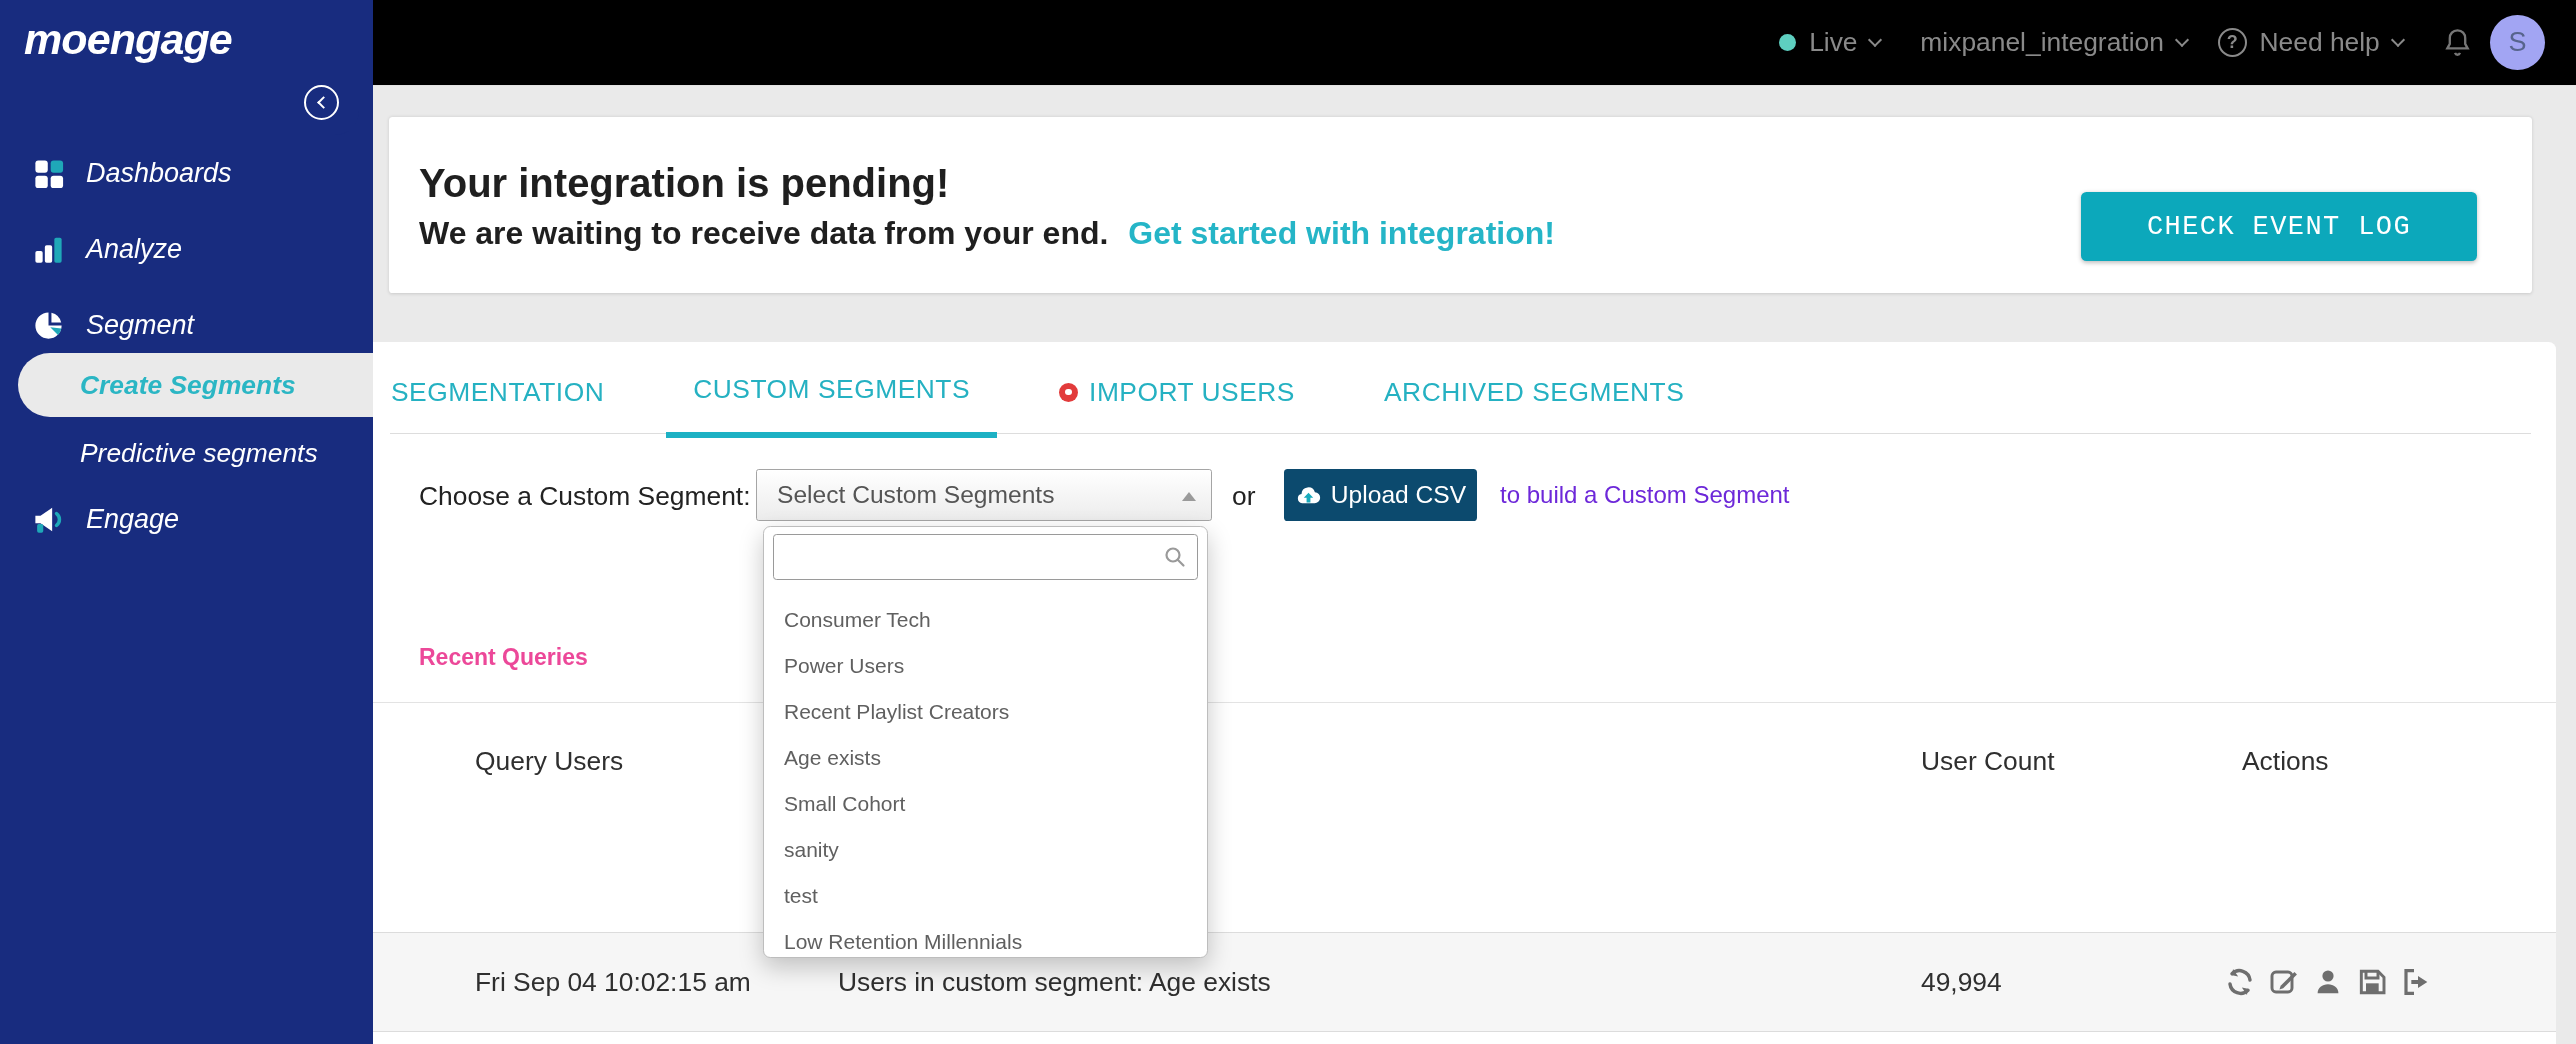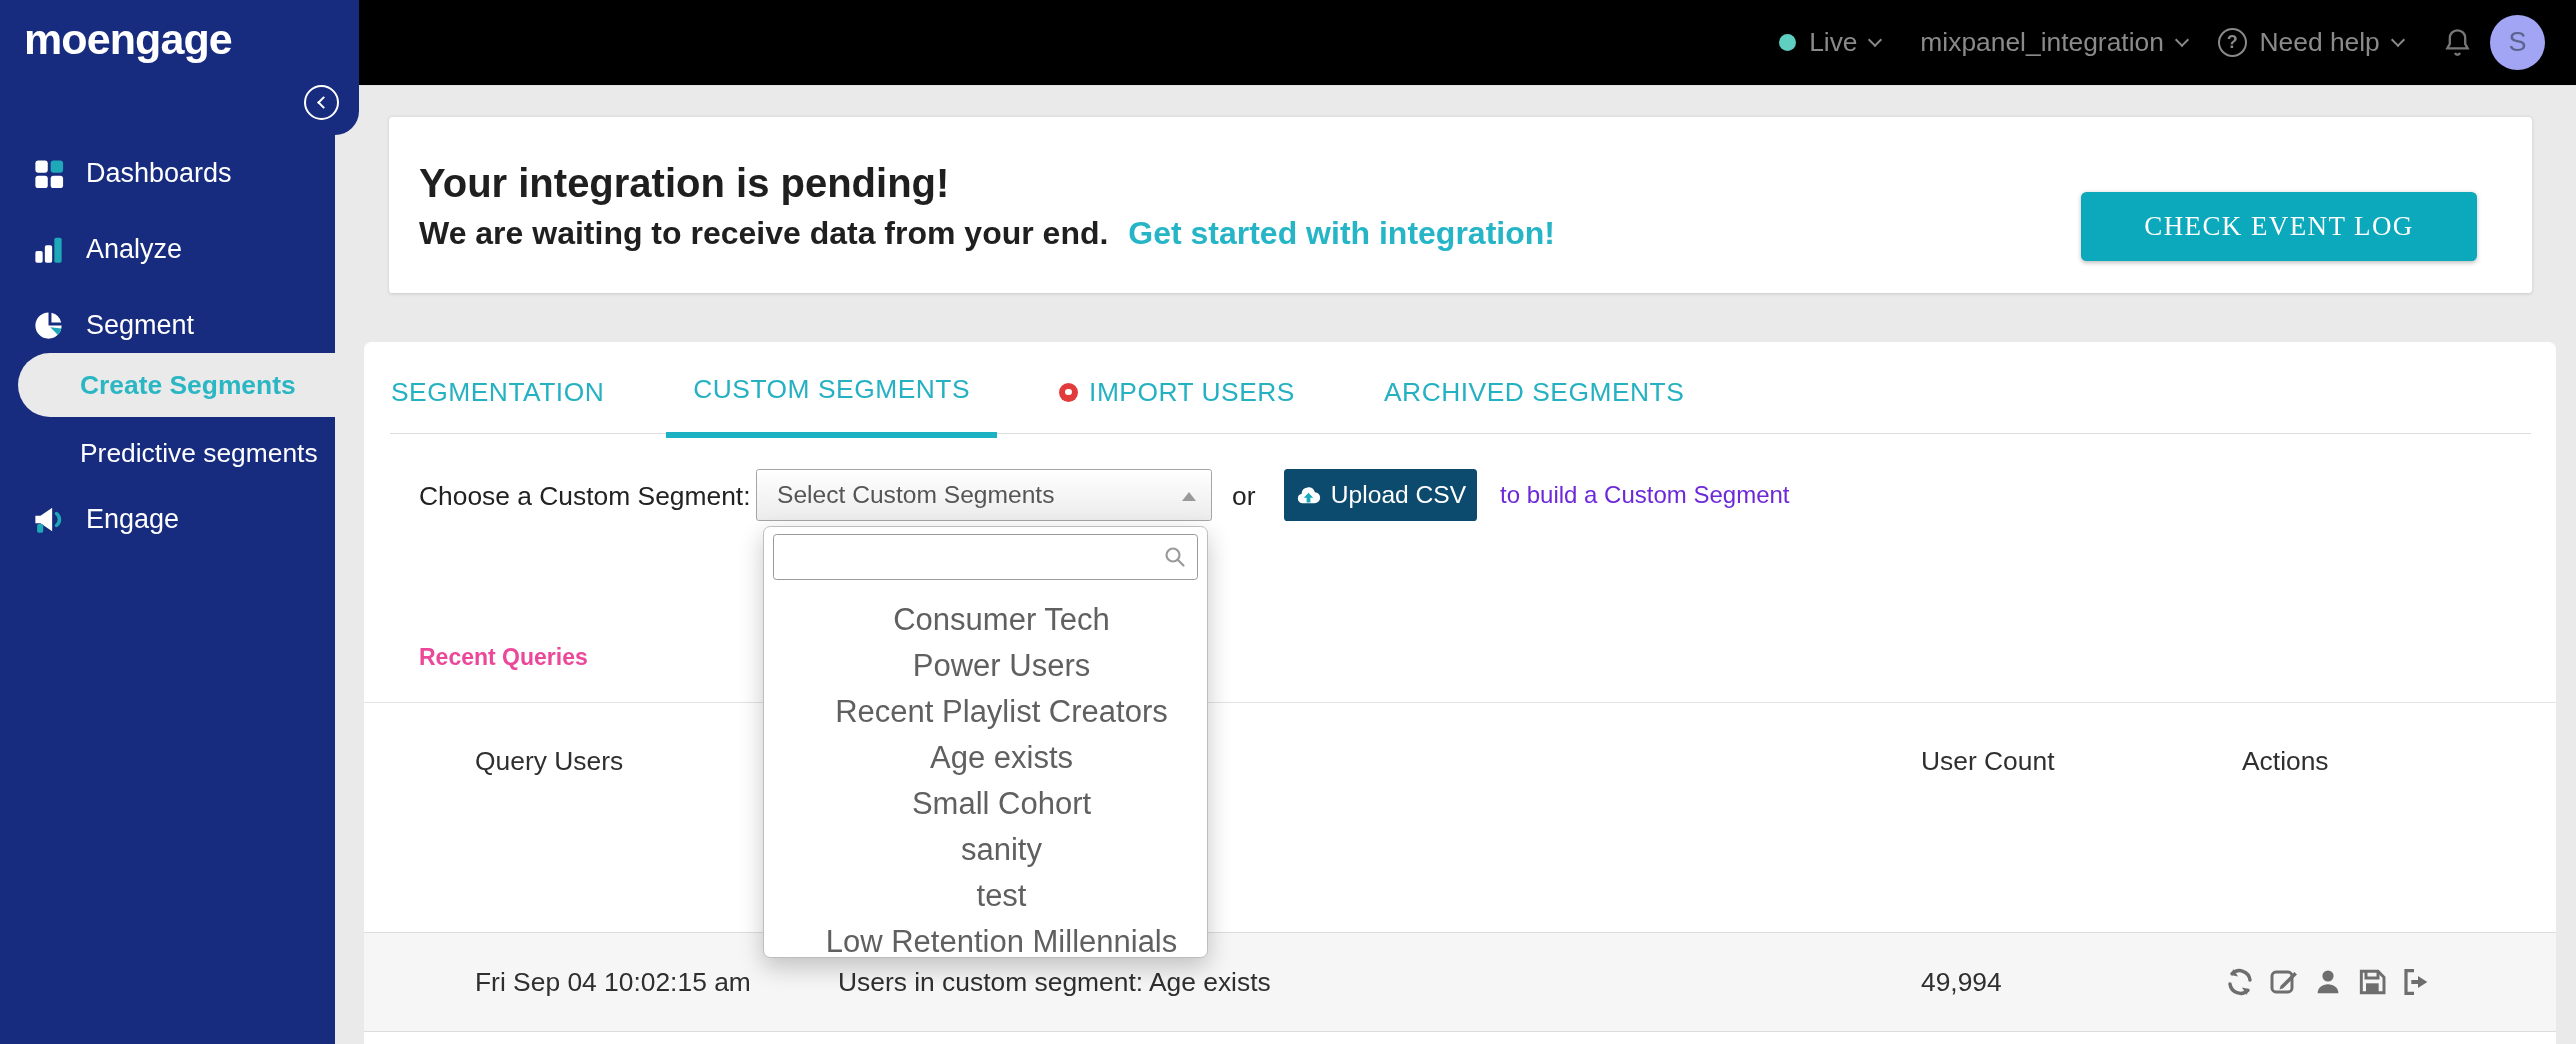--- a/index.html
+++ b/index.html
@@ -1,21 +1,21 @@
 <!DOCTYPE html>
 <html style="font-size:14.6px"><head>
 <meta charset="utf-8">
 <style>
   * { box-sizing: border-box; margin: 0; padding: 0; }
   html,body { margin:0; padding:0; }
   body { font-family: "Liberation Sans", sans-serif; }
   #app { position:relative; width:2576px; height:1045px; background:#eaeaea; overflow:hidden; }
 
   
-  .sidebar { position:absolute; left:0; top:0; width:335px; height:1045px; background:#182c7f; z-index:30; }
+  .sidebar { position:absolute; left:0; top:0; width:373px; height:1045px; background:#182c7f; z-index:30;font-style:italic; }
   .sidebar .bump { position:absolute; left:335px; top:0; width:24px; height:135px; background:#182c7f; border-radius:0 0 24px 0; }
   .logo { position:absolute; left:24px; top:14.6px; color:#fff; font-size:43px; font-weight:700; letter-spacing:-0.9px; }
   .collapse-btn { position:absolute; left:304px; top:85px; width:35px; height:35px; border-radius:50%; background:#182c7f; border:2.3px solid #fff; display:flex; align-items:center; justify-content:center; cursor:pointer; z-index:5; }
   .chev-left { width:9px; height:9px; border-left:2.3px solid #fff; border-bottom:2.3px solid #fff; transform:rotate(45deg); margin-left:3.6px; }
   .nav-item { position:absolute; left:0; width:335px; height:55px; display:flex; align-items:center; gap:20px; padding-left:31px; color:#fff; font-size:27px; cursor:pointer; }
   .nav-item svg { width:35px; height:35px; flex:0 0 35px; }
   .nav-sub { position:absolute; left:0; width:335px; height:55px; display:flex; align-items:center; padding-left:80px; color:#fff; font-size:26.4px; cursor:pointer; }
   .nav-pill { position:absolute; left:18px; right:0; top:353px; height:64px; background:#eaeaea; border-radius:32px 0 0 32px; display:flex; align-items:center; padding-left:62px; color:#2bb6c4; font-size:26.4px; font-weight:700; cursor:pointer; }
 
   
@@ -28,21 +28,21 @@
   .avatar { width:55px; height:55px; border-radius:50%; background:#a2a5f3; display:flex; align-items:center; justify-content:center; color:#57648c; font-size:27px; cursor:pointer; }
   .sp1{width:40px;} .sp2{width:31px;} .sp3{width:38px;} .sp4{width:16.4px;}
 
   
   .main { position:absolute; left:335px; top:86px; right:0; bottom:0; background:#eaeaea; }
 
   .banner { position:absolute; left:54px; top:31px; width:2143px; height:176px; background:#fff; border-radius:3.6px; box-shadow:0 0.9px 3.6px rgba(0,0,0,.14); }
   .banner-title { position:absolute; left:30px; top:44px; font-size:40px; font-weight:700; color:#1f1f1f; }
   .banner-sub { position:absolute; left:30px; top:98px; font-size:32px; font-weight:700; color:#1f1f1f; }
   .banner-link { color:#25b5c7; margin-left:11px; cursor:pointer; }
-  .event-log-btn { position:absolute; right:55px; top:75px; width:396px; height:69px; background:#0ca8bb; border:none; border-radius:5.5px; color:#fff; font-size:27px; letter-spacing:1.4px; font-family:Liberation Serif, serif; box-shadow:0 1.8px 4.6px rgba(0,0,0,.25); cursor:pointer; }
+  .event-log-btn { position:absolute; right:55px; top:75px; width:396px; height:69px; background:#0ca8bb; border:none; border-radius:5.5px; color:#fff; font-size:27px; letter-spacing:1.4px; font-family:Liberation Mono, monospace; box-shadow:0 1.8px 4.6px rgba(0,0,0,.25); cursor:pointer; }
 
   .card2 { position:absolute; left:29px; top:256px; width:2192px; height:703px; background:#fff; border-radius:7.3px 7.3px 0 0; }
   .tabs-row { position:absolute; left:0; top:4px; right:0; height:76px; display:flex; align-items:stretch; }
   .tabs-divider { position:absolute; left:25.5px; right:25.5px; top:91px; height:0.9px; background:#ddd; }
   .tab { display:flex; align-items:center; gap:11px; height:92px; padding:0 27px; margin-right:35px; color:#25b1c2; font-size:26.4px; letter-spacing:0.5px; cursor:pointer; }
   .tab.active { border-bottom:6.4px solid #1db1c4; }
   .red-dot { position:relative; width:19px; height:19px; border-radius:50%; background:#e23b3b; }
   .red-dot::after { content:""; position:absolute; left:6.4px; top:6.4px; width:6.4px; height:6.4px; border-radius:50%; background:#fff; }
 
   .choose-label { position:absolute; left:55px; top:139px; font-size:26.4px; color:#222; }
@@ -62,21 +62,21 @@
   .t-row1 { position:absolute; left:0; right:0; top:479px; height:111px; font-size:26.4px; color:#2f2f2f; background:#fff; border-top:0.9px solid #ececec; }
   .t-row2 { position:absolute; left:0; right:0; top:590px; height:100px; font-size:26.4px; color:#2f2f2f; background:#f6f6f6; border-top:1.8px solid #dcdcdc; border-bottom:1.8px solid #dcdcdc; }
   .action-icons { display:flex; align-items:center; gap:12px; }
   .action-icons svg { width:32px; height:32px; cursor:pointer; }
 
   .dropdown-panel { position:absolute; left:399px; top:184px; width:445px; height:432px; background:#fff; border:0.9px solid #bdbdbd; border-radius:7.3px; box-shadow:0 9px 24px rgba(0,0,0,.22); z-index:15; }
   .dd-search { position:relative; margin:7.3px 9px 7.3px 9px; height:46px; }
   .dd-search input { width:100%; height:46px; border:1.8px solid #9a9a9a; border-radius:3.6px; padding:0 40px 0 12.8px; font-size:24px; font-family:"Liberation Sans",sans-serif; color:#333; outline:none; }
   .dd-search svg { position:absolute; right:11px; top:11px; width:24px; height:24px; }
   .dd-list { padding-top:9px; }
-  .dd-item { height:46px; line-height:46px; padding-left:32px; font-size:31px; color:#606060; cursor:pointer; white-space:nowrap;text-align:center; }
+  .dd-item { height:46px; line-height:46px; padding-left:20px; font-size:21px; color:#606060; cursor:pointer; white-space:nowrap; }
 </style>
 </head>
 <body>
 
 <div id="app">
 
   <aside class="sidebar">
     <div class="bump"></div>
     <div class="logo">moengage</div>
     <button class="collapse-btn">

